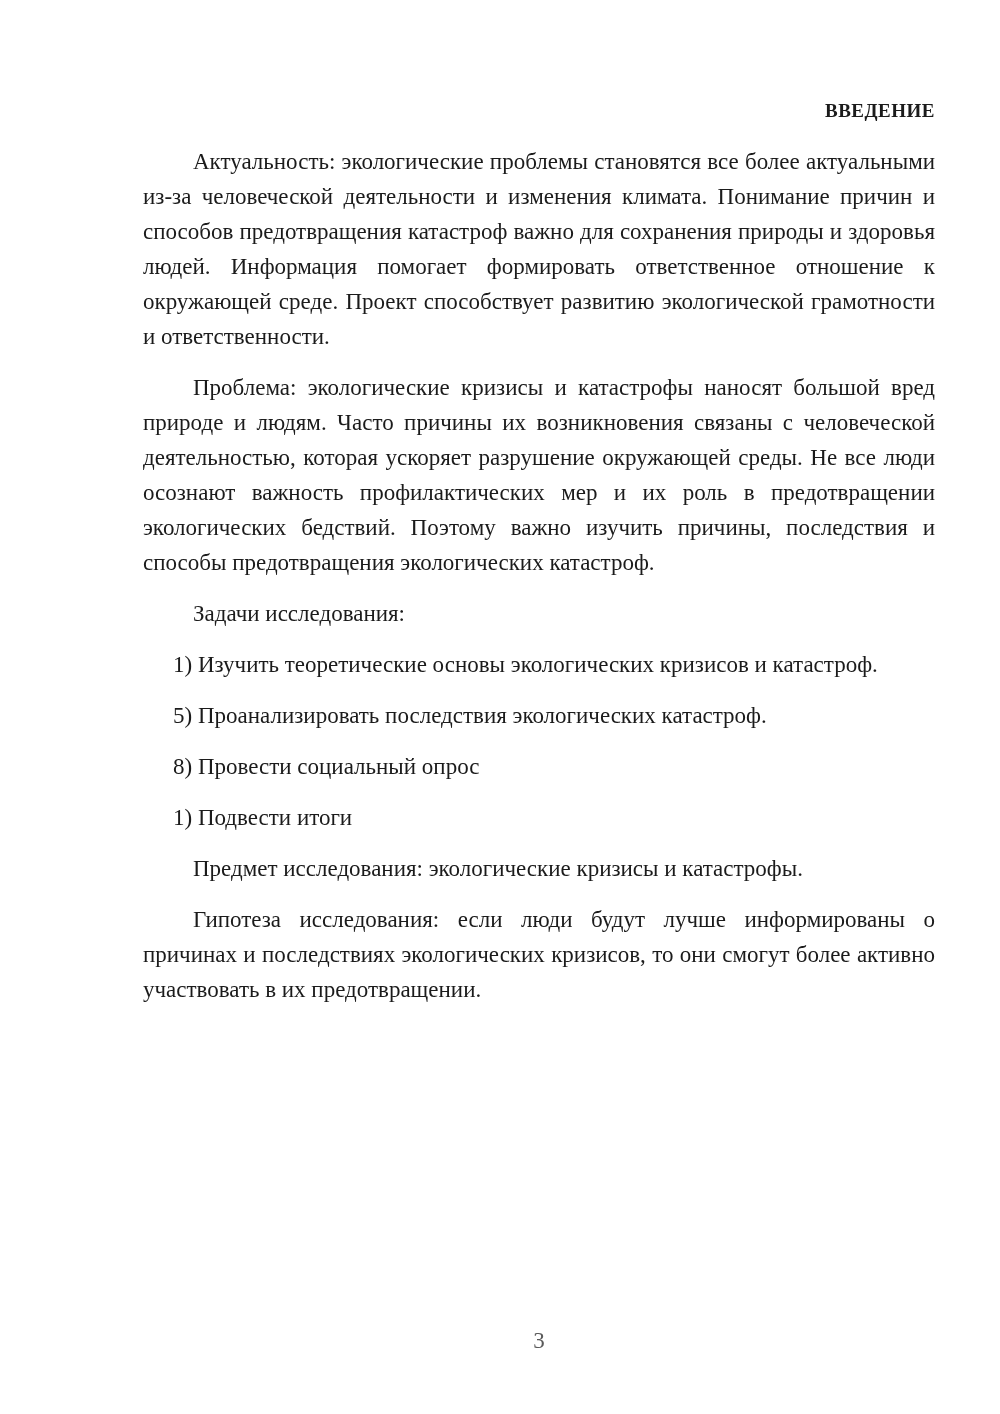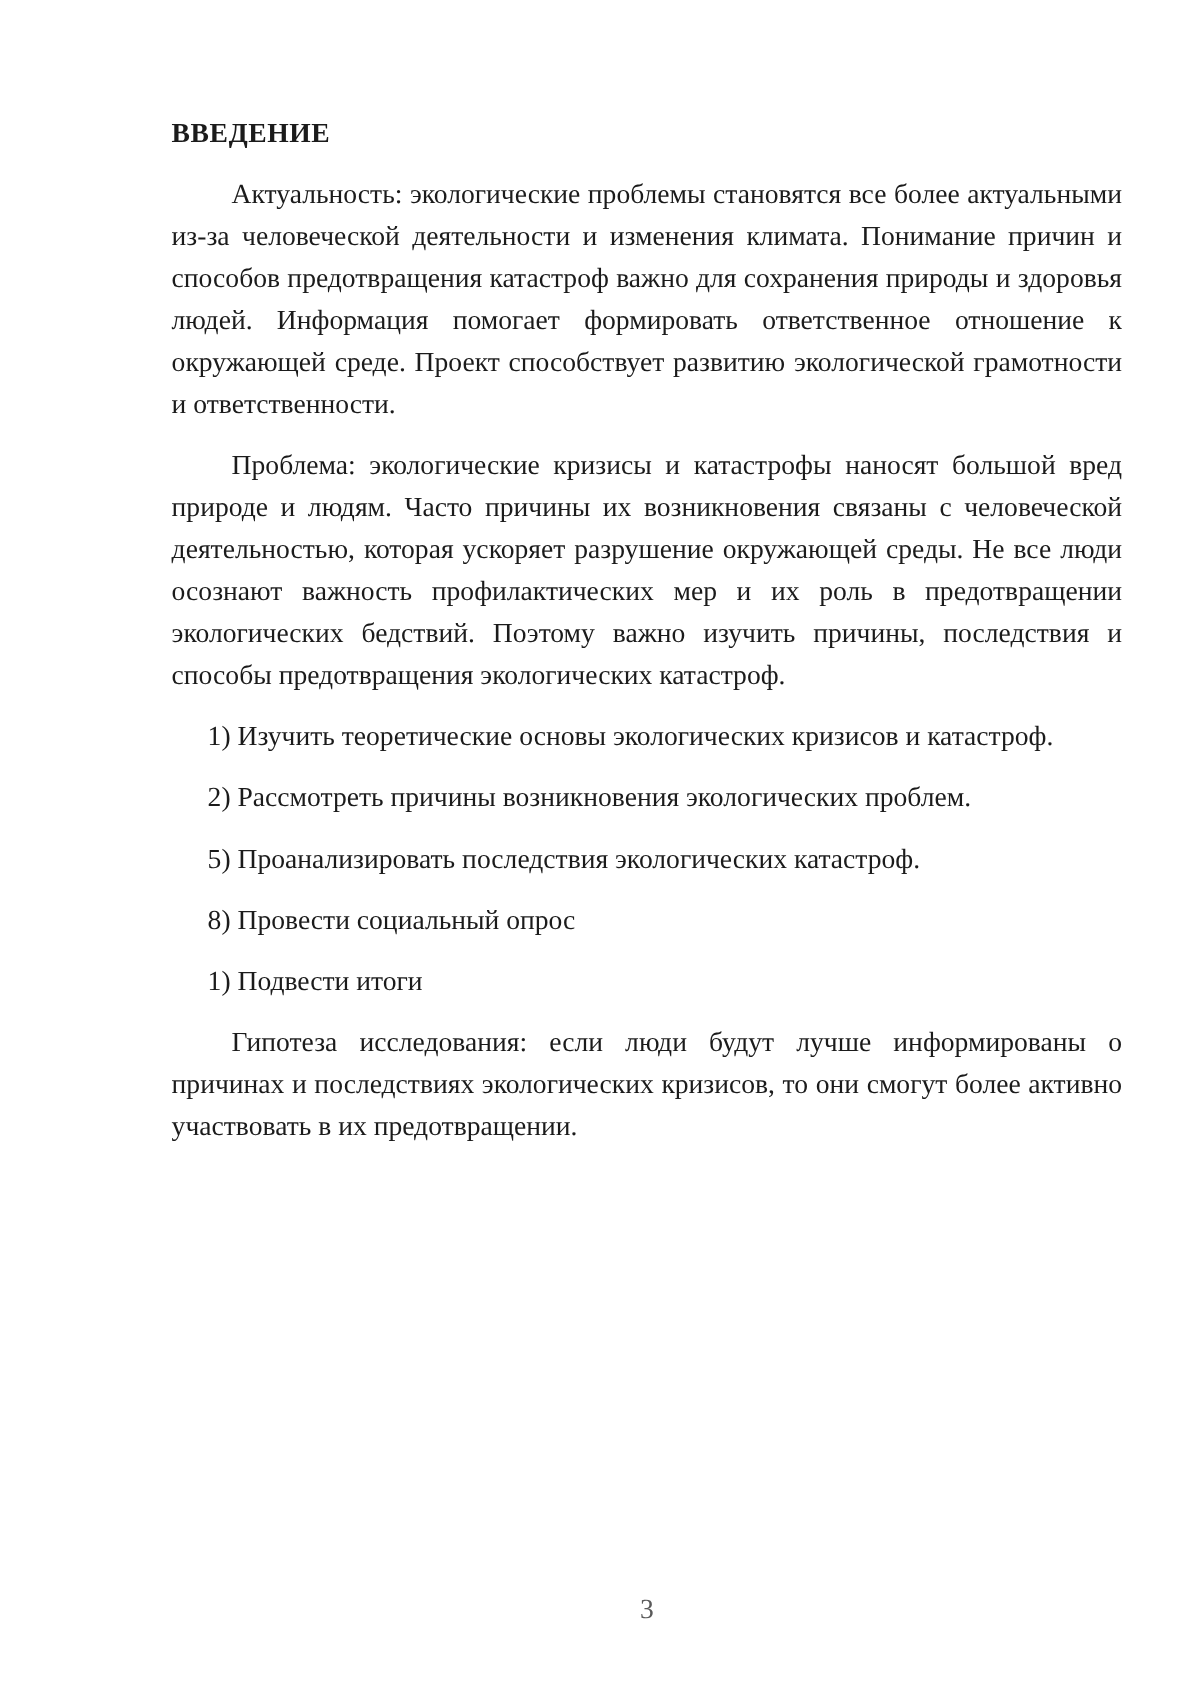--- a/index.html
+++ b/index.html
@@ -15,24 +15,24 @@
     box-sizing: border-box;
     padding: 93px 65px 0 143px;
     font-family: "Liberation Serif", "DejaVu Serif", serif;
     font-size: 23px;
     line-height: 35px;
     color: #1b1b1b;
     overflow: hidden;
   }
   .doc-title {
     margin: 0 0 13px 0;
-    font-size: 23px;
+    font-size: 19px;
     line-height: 35px;
     font-weight: bold;
-    text-align: left;
+    text-align: right;
     letter-spacing: 0.5px;
   }
   .para {
     margin: 16px 0 13px 0;
     text-align: justify;
     text-indent: 50px;
   }
   .para.list {
     text-indent: 30px;
   }
@@ -52,30 +52,31 @@
 
 <div class="page">
 
   <h1 class="doc-title">ВВЕДЕНИЕ</h1>
 
   <p class="para">Актуальность: экологические проблемы становятся все более актуальными из-за человеческой деятельности и изменения климата. Понимание причин и способов предотвращения катастроф важно для сохранения природы и здоровья людей. Информация помогает формировать ответственное отношение к окружающей среде. Проект способствует развитию экологической грамотности и ответственности.</p>
 
   <p class="para">Проблема: экологические кризисы и катастрофы наносят большой вред природе и людям. Часто причины их возникновения связаны с человеческой деятельностью, которая ускоряет разрушение окружающей среды. Не все люди осознают важность профилактических мер и их роль в предотвращении экологических бедствий. Поэтому важно изучить причины, последствия и способы предотвращения экологических катастроф.</p>
 
 
+  <p class="para">Задачи исследования:</p>
 
   <p class="para list">1) Изучить теоретические основы экологических кризисов и катастроф.</p>
 
-  <p class="para list">2) Рассмотреть причины возникновения экологических проблем.</p>
 
   <p class="para list">5) Проанализировать последствия экологических катастроф.</p>
 
   <p class="para list">8) Провести социальный опрос</p>
 
   <p class="para list">1) Подвести итоги</p>
 
 
+  <p class="para">Предмет исследования: экологические кризисы и катастрофы.</p>
 
   <p class="para">Гипотеза исследования: если люди будут лучше информированы о причинах и последствиях экологических кризисов, то они смогут более активно участвовать в их предотвращении.</p>
 
   <div class="page-number">3</div>
 
 </div>
 
 </body></html>

